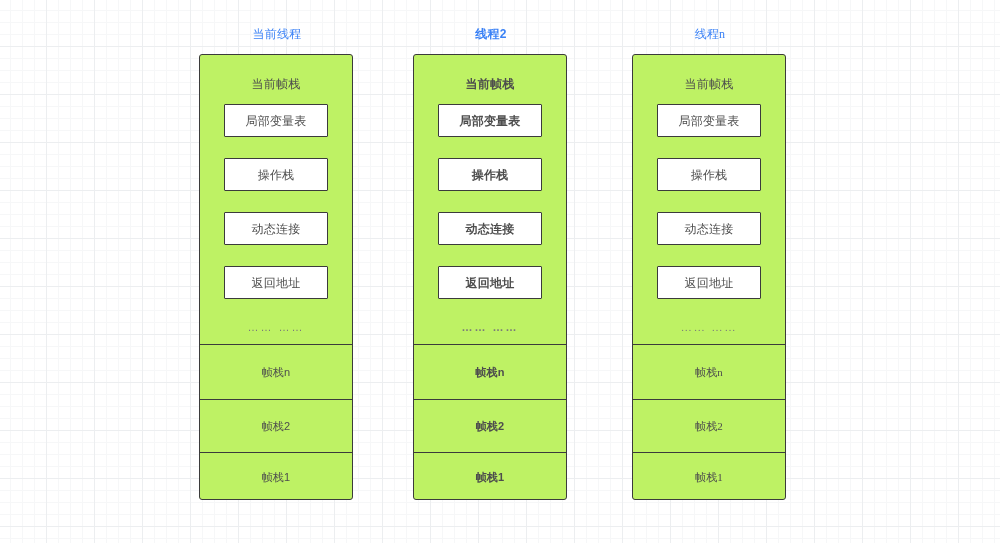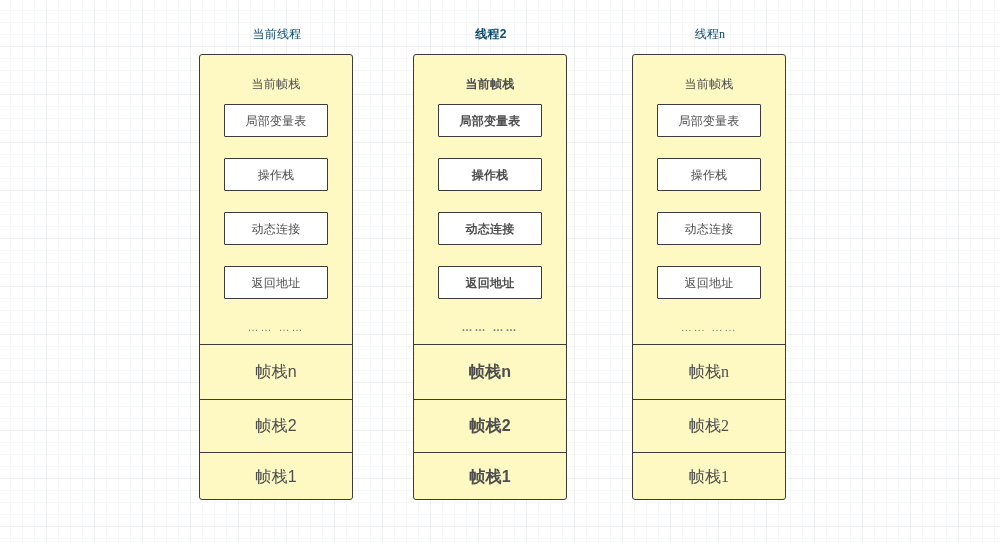--- a/index.html
+++ b/index.html
@@ -44,36 +44,36 @@
 
   .thread-column {
     position: absolute;
     top: 26px;
     width: 156px;
   }
 
   .thread-title {
     text-align: center;
     font-size: 12px;
-    color: #0c4a6e;
+    color: #3b82f6;
     line-height: 16px;
     height: 16px;
     letter-spacing: 0.2px;
   }
 
   .thread-box {
     position: absolute;
     top: 28px;
     left: 0;
     width: 154px;
     height: 446px;
     box-sizing: border-box;
     border: 1.4px solid #3b3b3b;
     border-radius: 3px;
-    background: #fef9c3;
+    background: #bef264;
   }
 
   
   .current-frame {
     position: absolute;
     left: 0;
     top: 0;
     width: 100%;
     height: 289px;
     box-sizing: border-box;
@@ -143,21 +143,21 @@
     position: relative;
     box-sizing: border-box;
     border-top: 1.4px solid #3b3b3b;
     display: flex;
     align-items: center;
     justify-content: center;
     width: 100%;
   }
 
   .frame-row-label {
-    font-size: 16px;
+    font-size: 11px;
     color: #4d4d4d;
     line-height: 14px;
     letter-spacing: 0.2px;
     white-space: nowrap;
   }
 </style>
 </head>
 <body>
 
 <div id="grid-bg"></div>

